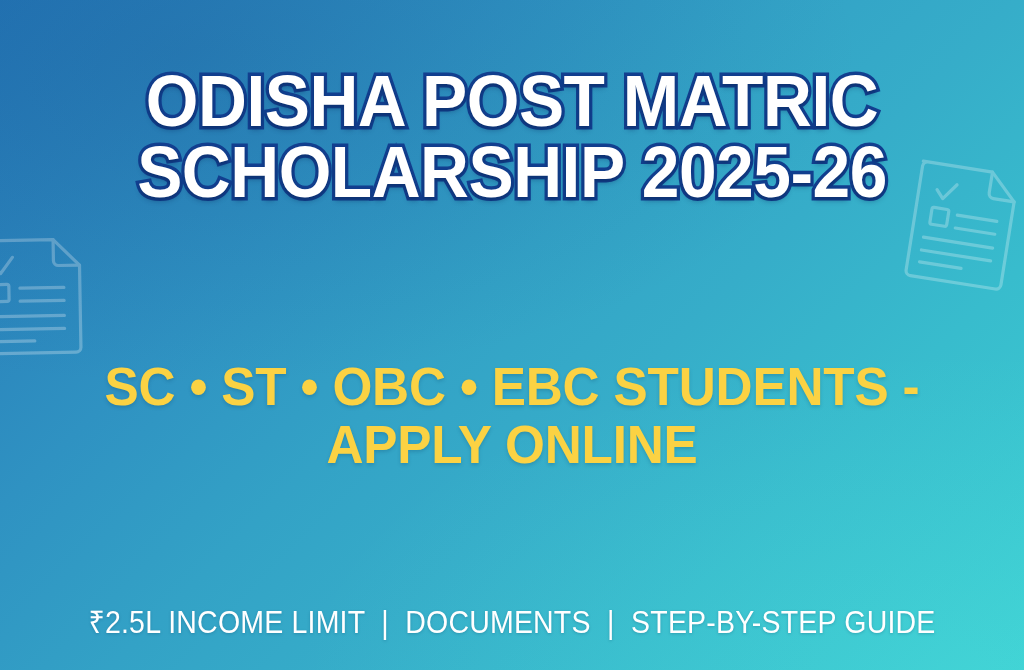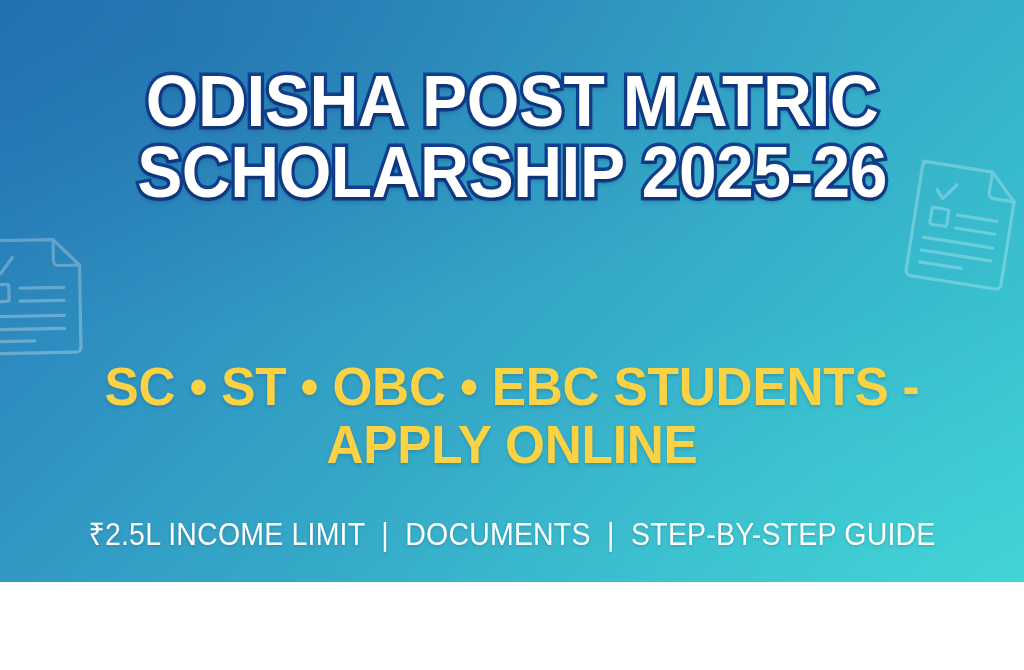--- a/index.html
+++ b/index.html
@@ -4,21 +4,21 @@
 <style>
   html, body {
     margin: 0;
     padding: 0;
     background: #ffffff;
   }
 
   #poster {
     position: relative;
     width: 1024px;
-    height: 582px;
+    height: 670px;
     overflow: hidden;
     font-family: "Liberation Sans", sans-serif;
     
     background:
       linear-gradient(135deg,
         #2476b6 0%,
         #2a82bb 14%,
         #2f92c2 30%,
         #33a2c6 46%,
         #36adc9 60%,

